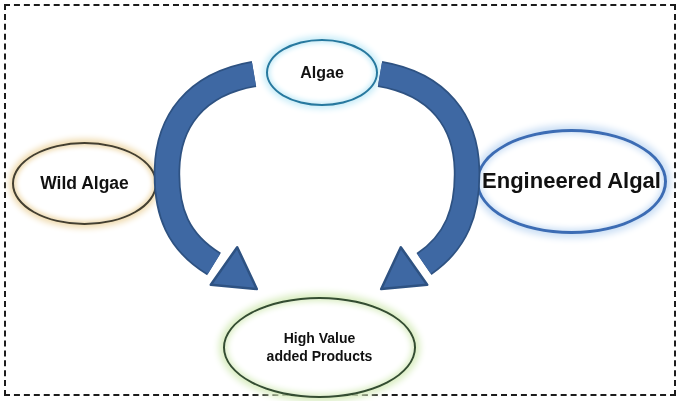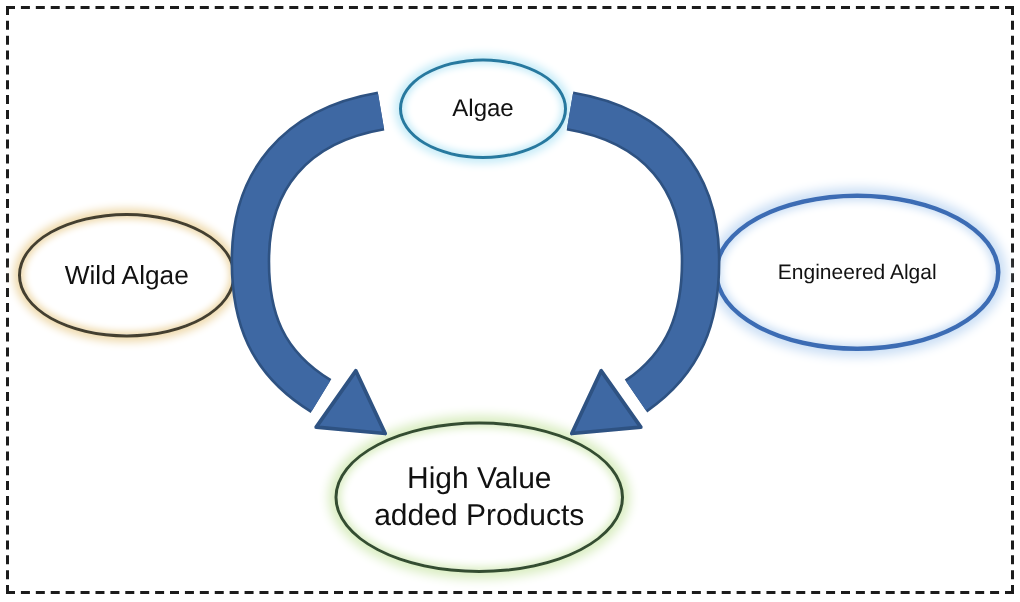--- a/index.html
+++ b/index.html
@@ -53,49 +53,49 @@
     position: absolute;
     z-index: 2;
     background: #ffffff;
     border-radius: 50%;
     display: flex;
     flex-direction: column;
     align-items: center;
     justify-content: center;
     text-align: center;
     color: #111111;
-    font-weight: 400;
+    font-weight: 700;
     line-height: 1.22;
   }
   .node .lbl { display: block; white-space: nowrap; }
 
   .node-algae {
     left: 266px; top: 39px; width: 108px; height: 63px;
     border: 2.5px solid #27799F;
     box-shadow: 0 0 6px 3px #C7ECF8, inset 0 0 5px 2px #C7ECF8;
     font-size: 16px;
   }
   .node-wild {
     left: 12px; top: 142px; width: 141px; height: 79px;
     border: 2.5px solid #443F2F;
     box-shadow: 0 0 6px 3px #EFDAAD, inset 0 0 5px 2px #EFDAAD;
     font-size: 17.5px;
   }
   .node-engineered {
     left: 476px; top: 129px; width: 185px; height: 99px;
     border: 3px solid #3C6CB4;
     box-shadow: 0 0 7px 4px #CBDFF5, inset 0 0 6px 2px #CBDFF5;
-    font-size: 14px;
+    font-size: 22px;
     gap: 24px;
   }
   .node-products {
-    left: 223px; top: 281px; width: 189px; height: 97px;
+    left: 223px; top: 297px; width: 189px; height: 97px;
     border: 2.5px solid #344D31;
     box-shadow: 0 0 7px 4px #D9EDC0, inset 0 0 6px 2px #D9EDC0;
-    font-size: 20px;
+    font-size: 14px;
   }
 </style>
 </head>
 <body>
 
 <div class="canvas">
 
   <div class="frame"></div>
 
   <svg class="arrows" width="680" height="401" viewBox="0 0 680 401">

